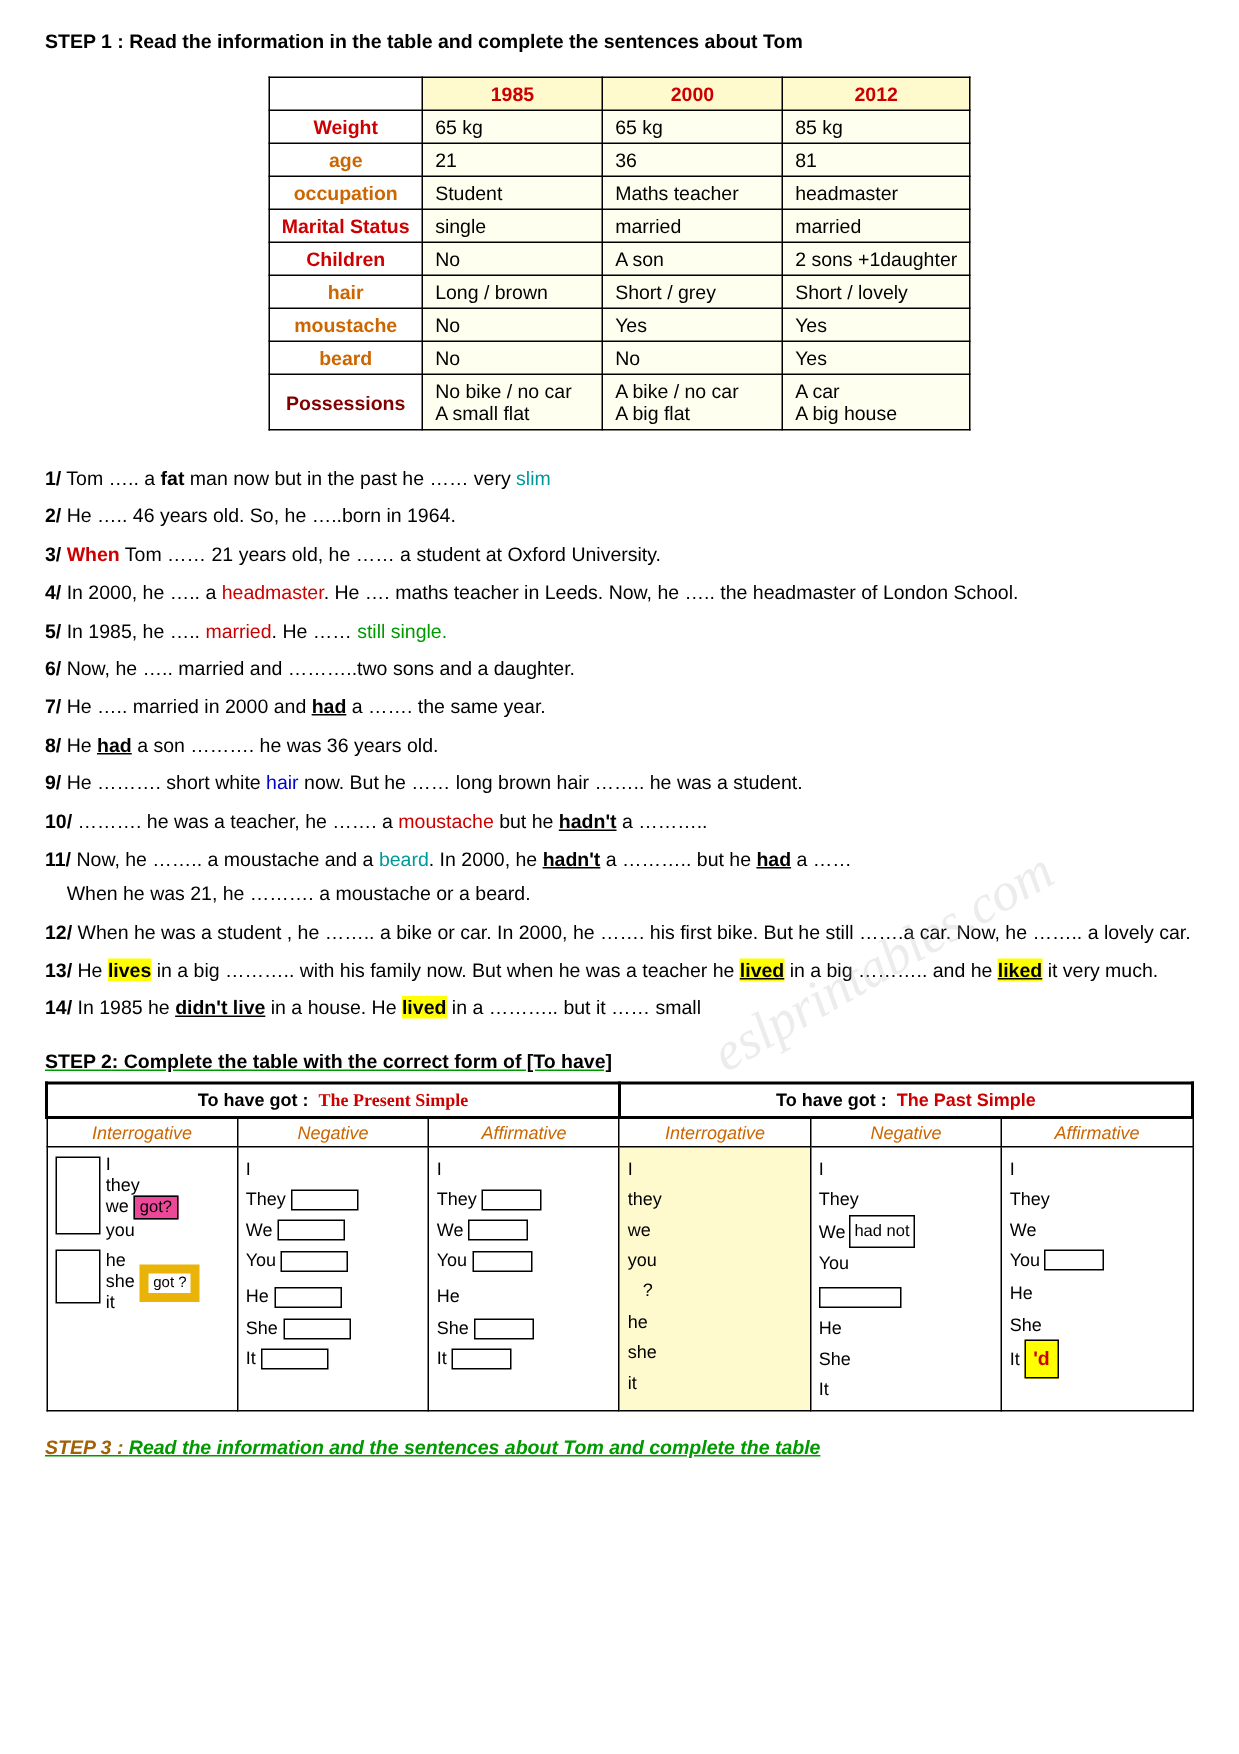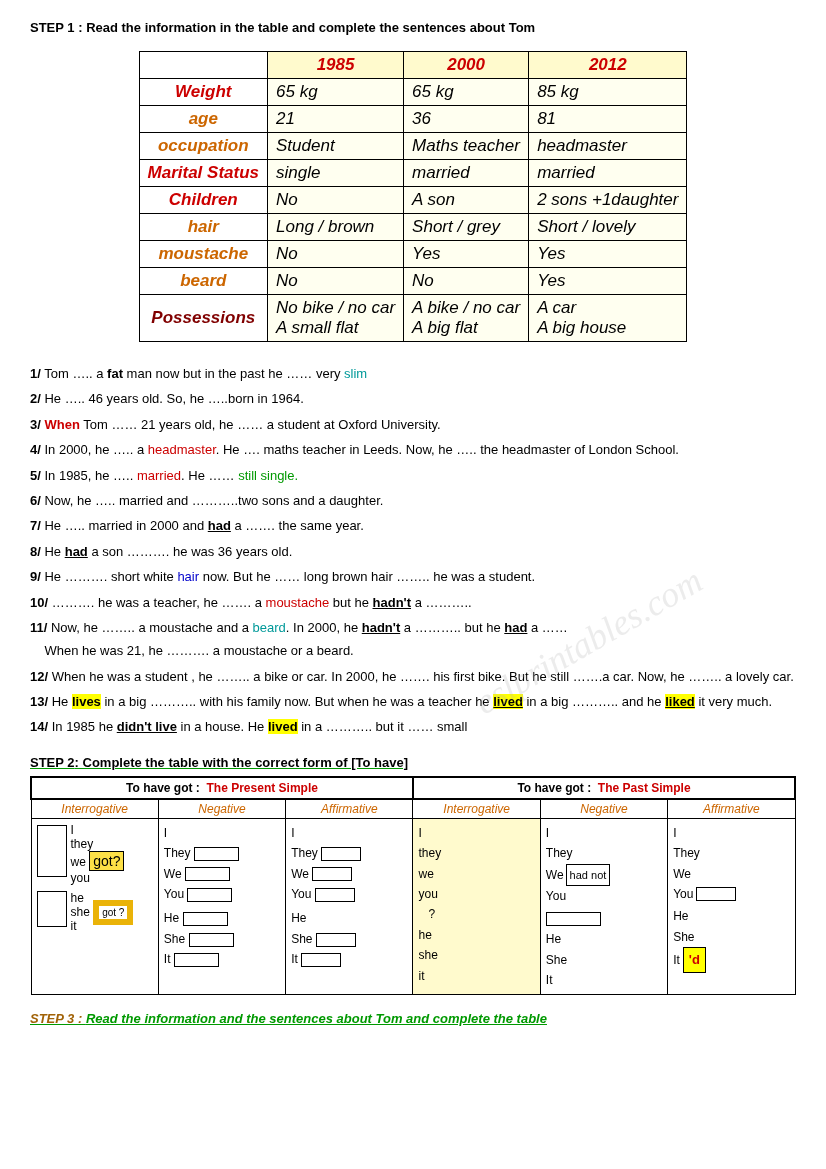--- a/index.html
+++ b/index.html
@@ -14,22 +14,21 @@
     }
     .step-title {
       font-weight: bold;
       font-size: 13px;
       margin-bottom: 12px;
       color: #000;
     }
     .main-table {
       border-collapse: collapse;
       margin: 16px auto 20px auto;
-      font-size: 17px;
-      font-style: italic;
+      font-size: 13px;
     }
     .main-table td, .main-table th {
       border: 1px solid #000;
       padding: 3px 8px;
     }
     .main-table .header-row td {
       background: #fffacd;
       font-weight: bold;
       color: #cc0000;
       text-align: center;
@@ -187,21 +186,21 @@
   </div>
 
   <p class="step2-title">
     <span>STEP 2</span><span>: Complete the table with the correct form of [To have]</span>
   </p>
 
   <table style="border-collapse:collapse; width:100%; font-size:12px; margin-bottom:16px;">
     <tbody>
         <tr>
       <td colspan="3" style="border:2px solid #000; text-align:center; font-weight:bold; padding:3px; font-size:12px;">
-        To have got :&nbsp;&nbsp;<span style="color:#cc0000;">The Present Simple</span>
+        To have got :&nbsp;&nbsp;<span style="color:#cc0000;font-family:Liberation Serif, serif;">The Present Simple</span>
       </td>
       <td colspan="3" style="border:2px solid #000; text-align:center; font-weight:bold; padding:3px; font-size:12px;">
         To have got :&nbsp;&nbsp;<span style="color:#cc0000;">The Past Simple</span>
       </td>
     </tr>
     <tr>
       <td style="border:1px solid #000; font-style:italic; color:#cc6600; text-align:center; padding:2px 5px; width:100px;">Interrogative</td>
       <td style="border:1px solid #000; font-style:italic; color:#cc6600; text-align:center; padding:2px 5px; width:100px;">Negative</td>
       <td style="border:1px solid #000; font-style:italic; color:#cc6600; text-align:center; padding:2px 5px; width:100px;">Affirmative</td>
       <td style="border:1px solid #000; font-style:italic; color:#cc6600; text-align:center; padding:2px 5px; width:100px;">Interrogative</td>
@@ -209,21 +208,21 @@
       <td style="border:1px solid #000; font-style:italic; color:#cc6600; text-align:center; padding:2px 5px; width:100px;">Affirmative</td>
     </tr>
     <tr>
 
       <td style="border:1px solid #000; padding:4px 5px; vertical-align:top;">
         <div style="display:flex; align-items:flex-start; gap:2px;">
           <div style="border:1px solid #000; width:30px; height:52px; display:inline-block; vertical-align:middle; margin-right:2px; margin-top:2px;"></div>
           <div style="display:flex; flex-direction:column; gap:0px;">
             <span>I</span>
             <span>they</span>
-            <span style="position:relative;">we <span style="display:inline-block; border:1px solid #000; padding:1px 3px; background:#fde047; font-size:14px; white-space:nowrap;">got?</span></span>
+            <span style="position:relative;">we <span style="display:inline-block; border:1px solid #000; padding:1px 3px; background:#ec4899; font-size:11px; white-space:nowrap;">got?</span></span>
             <span>you</span>
           </div>
         </div>
         <div style="display:flex; align-items:flex-start; gap:2px; margin-top:6px;">
           <div style="border:1px solid #000; width:30px; height:36px; display:inline-block; vertical-align:middle; margin-right:2px;"></div>
           <div style="display:flex; flex-direction:column; gap:0px;">
             <span>he</span>
             <span>she <span style="border:6px solid #eab308; padding:1px 3px; font-size:10px;">got ?</span></span>
             <span>it</span>
           </div>

